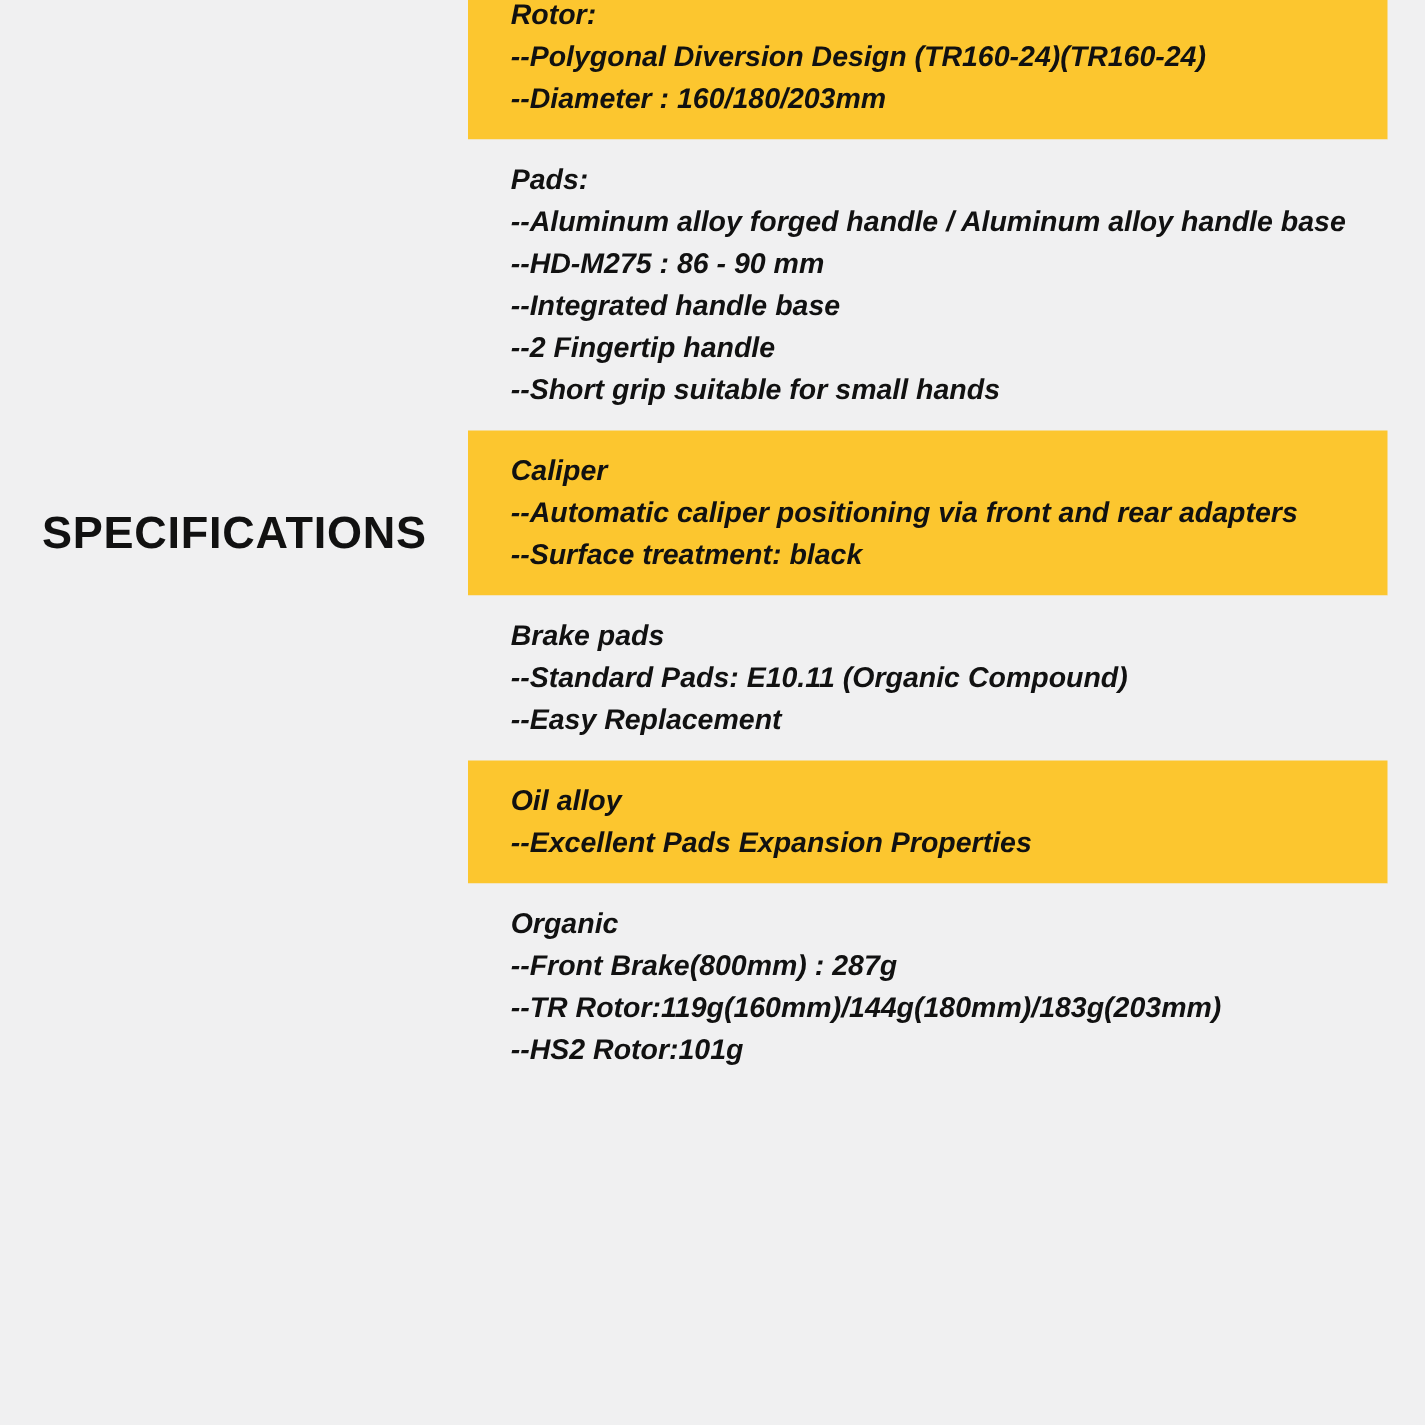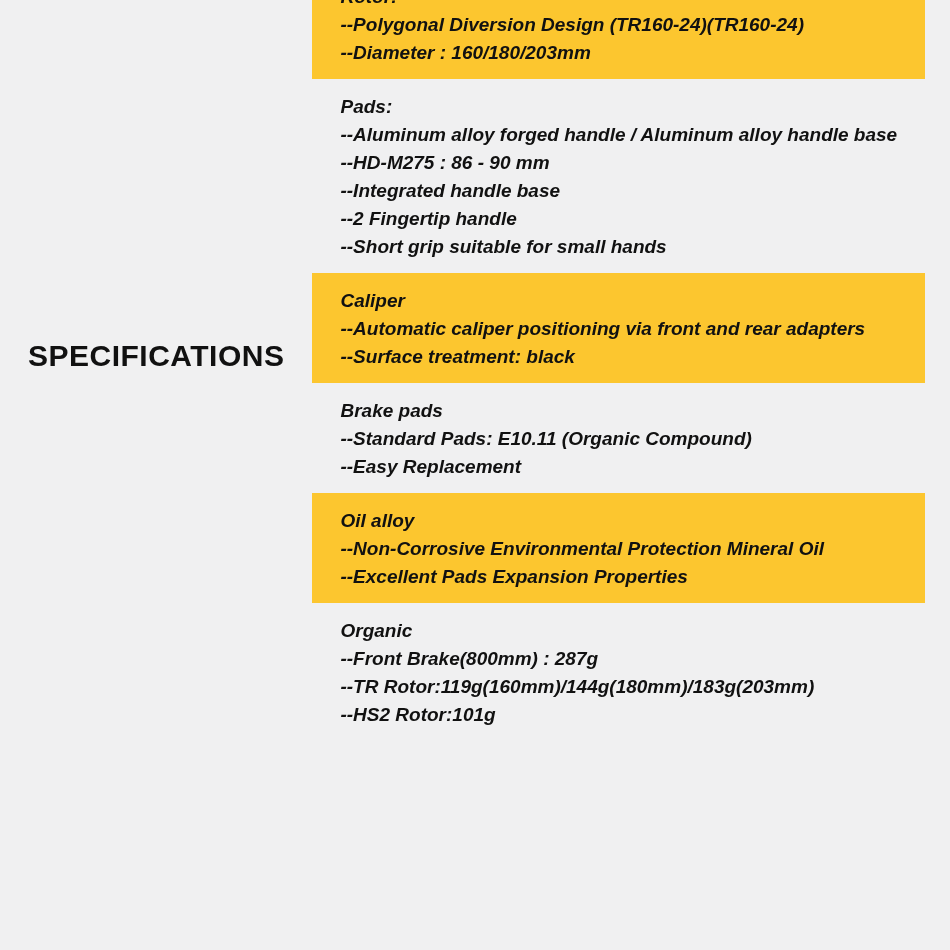--- a/index.html
+++ b/index.html
@@ -81,21 +81,20 @@
         <div class="spec-line">--Automatic caliper positioning via front and rear adapters</div>
         <div class="spec-line">--Surface treatment: black</div>
       </section>
       <section class="spec-section gray">
         <div class="spec-heading">Brake pads</div>
         <div class="spec-line">--Standard Pads: E10.11 (Organic Compound)</div>
         <div class="spec-line">--Easy Replacement</div>
       </section>
       <section class="spec-section yellow">
         <div class="spec-heading">Oil alloy</div>
-        <div class="spec-line">--Non-Corrosive Environmental Protection Mineral Oil</div>
         <div class="spec-line">--Excellent Pads Expansion Properties</div>
       </section>
       <section class="spec-section gray">
         <div class="spec-heading">Organic</div>
         <div class="spec-line">--Front Brake(800mm) : 287g</div>
         <div class="spec-line">--TR Rotor:119g(160mm)/144g(180mm)/183g(203mm)</div>
         <div class="spec-line">--HS2 Rotor:101g</div>
       </section>
     </main>
 </div>

